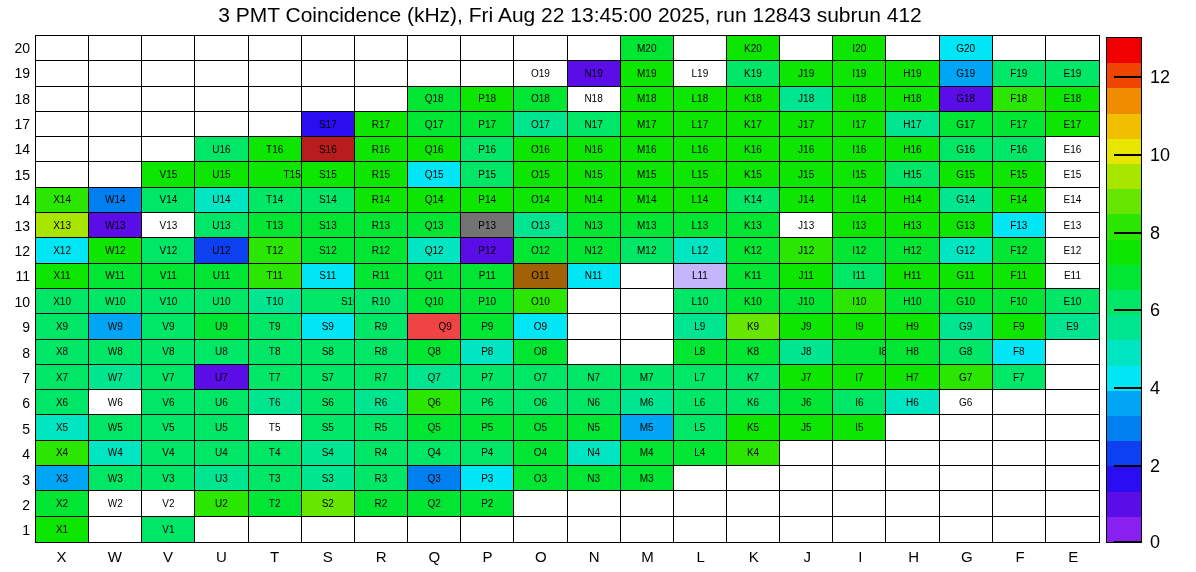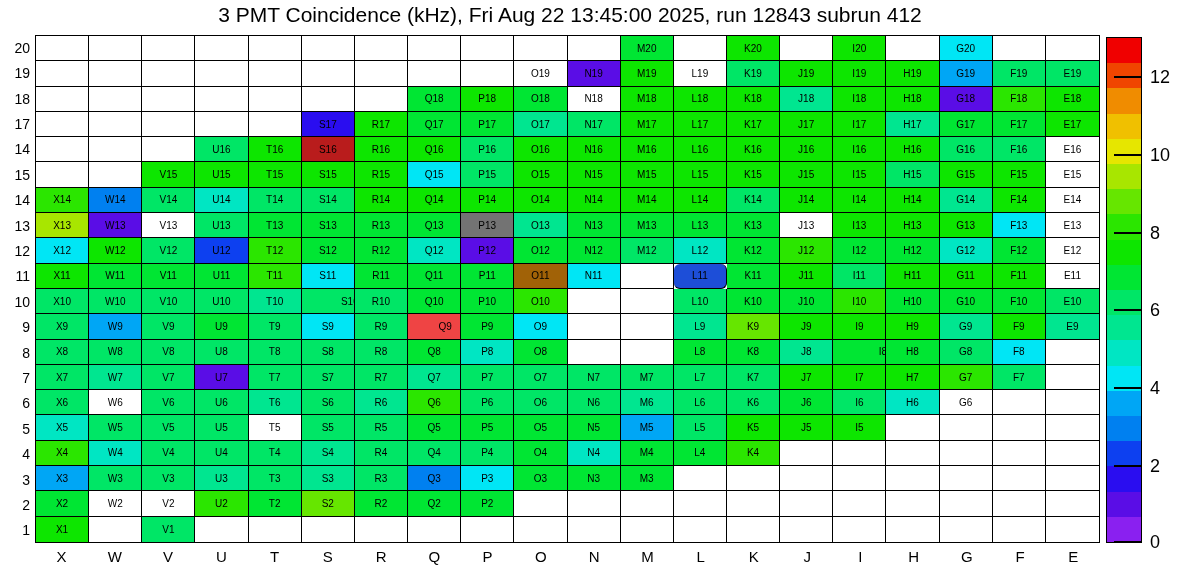--- a/index.html
+++ b/index.html
@@ -246,21 +246,21 @@
       <span>E16</span>
     </div>
     <div class="cell"></div>
     <div class="cell"></div>
     <div class="cell" style="background: rgb(13, 230, 0);">
       <span>V15</span>
     </div>
     <div class="cell" style="background: rgb(13, 230, 0);">
       <span>U15</span>
     </div>
-    <div class="cell" style="background: rgb(13, 230, 0);">
+    <div class="cell" style="background: rgb(13, 230, 0); justify-content: flex-end;">
       <span>T15</span>
     </div>
     <div class="cell" style="background: rgb(13, 230, 0);">
       <span>S15</span>
     </div>
     <div class="cell" style="background: rgb(13, 230, 0);">
       <span>R15</span>
     </div>
     <div class="cell" style="background: rgb(0, 230, 245);">
       <span>Q15</span>
@@ -508,21 +508,21 @@
     <div class="cell" style="background: rgb(0, 230, 51);">
       <span>P11</span>
     </div>
     <div class="cell" style="background: #a16207;">
       <span>O11</span>
     </div>
     <div class="cell" style="background: rgb(0, 230, 245);">
       <span>N11</span>
     </div>
     <div class="cell"></div>
-    <div class="cell" style="background: #1d4ed8; border-radius: 6px;">
+    <div class="cell" style="background: #c4b5fd;">
       <span>L11</span>
     </div>
     <div class="cell" style="background: rgb(0, 230, 51);">
       <span>K11</span>
     </div>
     <div class="cell" style="background: rgb(13, 230, 0);">
       <span>J11</span>
     </div>
     <div class="cell" style="background: rgb(0, 230, 102);">
       <span>I11</span>

